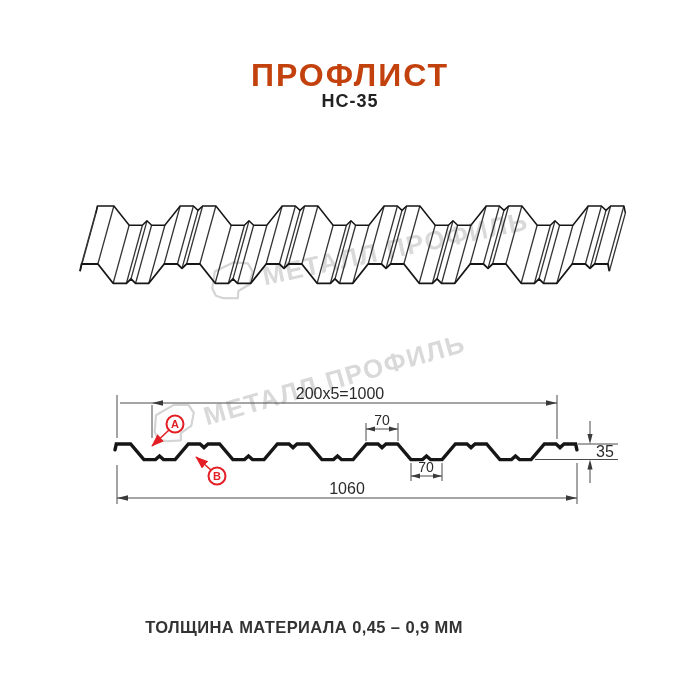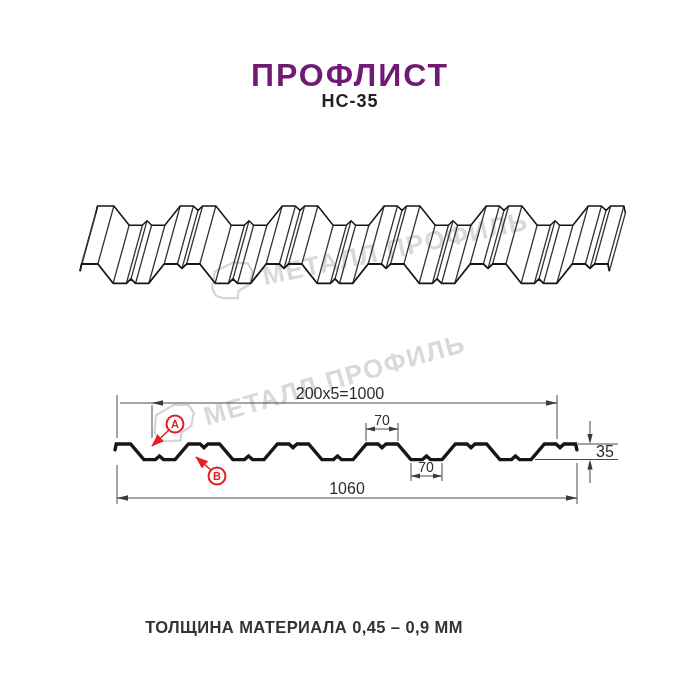--- a/index.html
+++ b/index.html
@@ -1,19 +1,19 @@
 <!DOCTYPE html>
 <html><head>
 <meta charset="utf-8">
 <style>
   html,body{margin:0;padding:0;background:#fff;}
   .page{position:relative;width:700px;height:700px;background:#ffffff;overflow:hidden;
         font-family:"Liberation Sans",sans-serif;}
   .title{position:absolute;top:57px;left:0;width:700px;text-align:center;margin:0;
-         font-size:32px;font-weight:bold;letter-spacing:2px;color:#701a75;}
+         font-size:32px;font-weight:bold;letter-spacing:2px;color:#c2410c;}
   .subtitle{position:absolute;top:91px;left:0;width:700px;text-align:center;
             font-size:18px;font-weight:bold;letter-spacing:1px;color:#222;}
   .footer{position:absolute;top:618px;left:0;width:608px;text-align:center;
           font-size:16.5px;font-weight:bold;letter-spacing:.4px;color:#333;}
   svg{position:absolute;overflow:visible;}
   #iso{left:60px;top:165px;}
   #sec{left:75px;top:375px;}
   .wm-text{font-size:26px;font-weight:bold;letter-spacing:1.5px;fill:#d9d9d9;}
   .wm-logo{fill:none;stroke:#d4d4d4;stroke-width:2.2;stroke-linejoin:round;}
   .dl{stroke:#4a4a4a;stroke-width:1;fill:none;}

